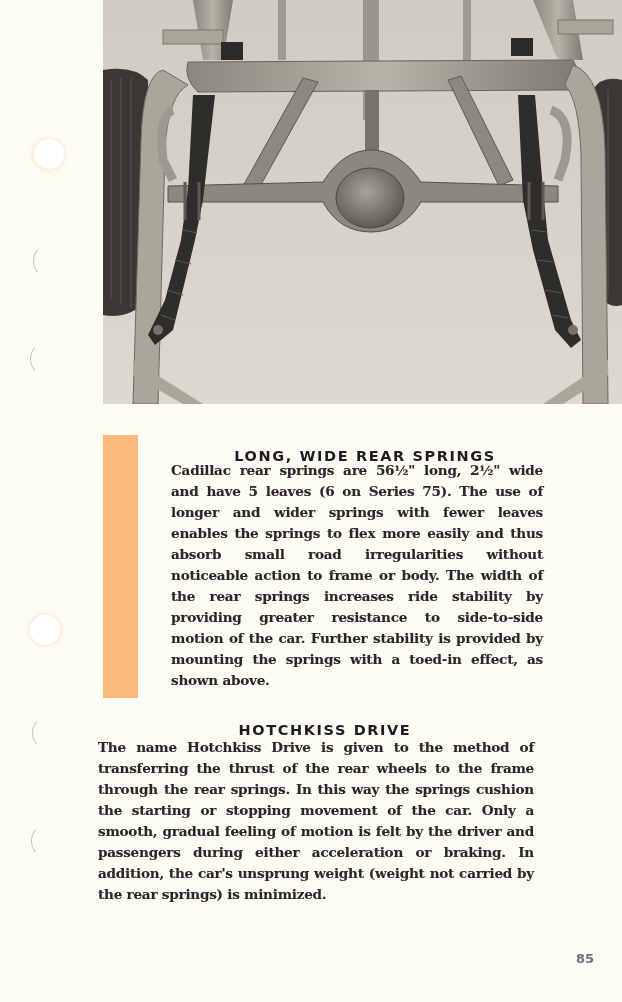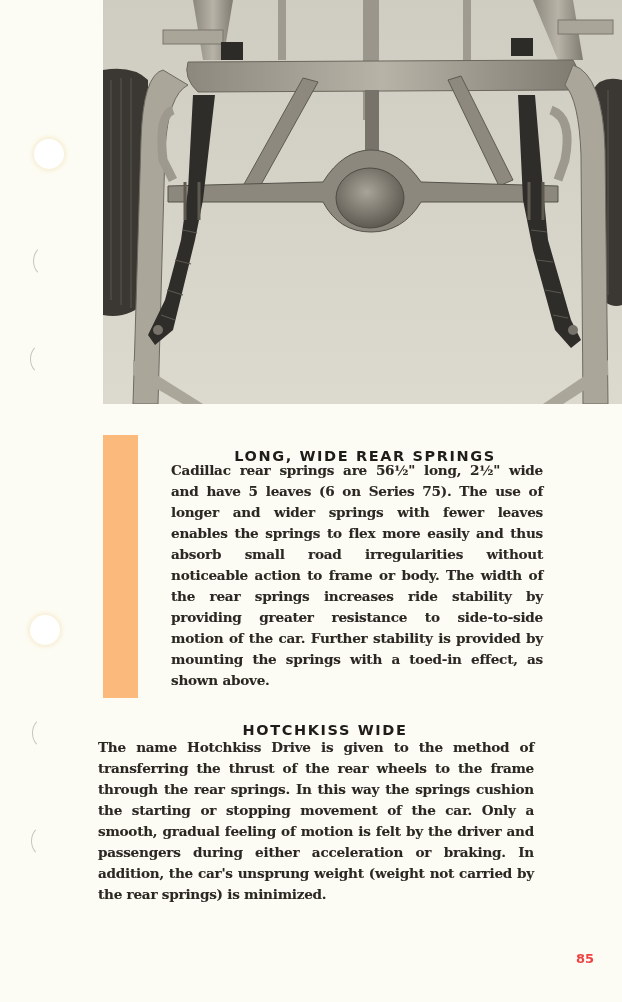--- a/index.html
+++ b/index.html
@@ -41,21 +41,21 @@
       position: absolute; font-family: "DejaVu Serif", "Liberation Serif", serif;
       font-size: 13.6px; line-height: 21px; color: #2b2723; text-align: justify;
       text-align-last: left; margin: 0; font-weight: bold; letter-spacing: -0.25px;
       -webkit-text-stroke: 0.1px #2b2723;
     }
     .body-1 { left: 171px; width: 372px; top: 460px; }
     .body-2 { left: 98px; width: 436px; top: 737px; }
     .page-number {
       position: absolute; left: 576px; top: 951px;
       font-family: "DejaVu Sans", "Liberation Sans", sans-serif;
-      font-weight: bold; font-size: 13px; color: #ef4444;
+      font-weight: bold; font-size: 13px; color: #737373;
     }
   </style>
 </head>
 <body>
 
 <div class="page">
 
   <div class="punch-hole" style="left:34px; top:139px;"></div>
   <div class="punch-arc" style="left:33px; top:245px;"></div>
   <div class="punch-arc" style="left:30px; top:343px;"></div>
@@ -145,17 +145,17 @@
       <path d="M30 360 L100 404 L80 404 L30 375 Z" fill="#aaa69a"></path>
       <path d="M505 360 L440 404 L460 404 L505 375 Z" fill="#aaa69a"></path>
     </svg>
   </div>
 
   <div class="accent-bar"></div>
 
   <h2 class="section-heading heading-1">LONG, WIDE REAR SPRINGS</h2>
   <p class="body-text body-1">Cadillac rear springs are 56½" long, 2½" wide and have 5 leaves (6 on Series 75). The use of longer and wider springs with fewer leaves enables the springs to flex more easily and thus absorb small road irregularities without noticeable action to frame or body. The width of the rear springs increases ride stability by providing greater resistance to side-to-side motion of the car. Further stability is provided by mounting the springs with a toed-in effect, as shown above.</p>
 
-  <h2 class="section-heading heading-2">HOTCHKISS WIDE</h2>
+  <h2 class="section-heading heading-2">HOTCHKISS DRIVE</h2>
   <p class="body-text body-2">The name Hotchkiss Drive is given to the method of transferring the thrust of the rear wheels to the frame through the rear springs. In this way the springs cushion the starting or stopping movement of the car. Only a smooth, gradual feeling of motion is felt by the driver and passengers during either acceleration or braking. In addition, the car's unsprung weight (weight not carried by the rear springs) is minimized.</p>
 
   <div class="page-number">85</div>
 </div>
 
 </body></html>

